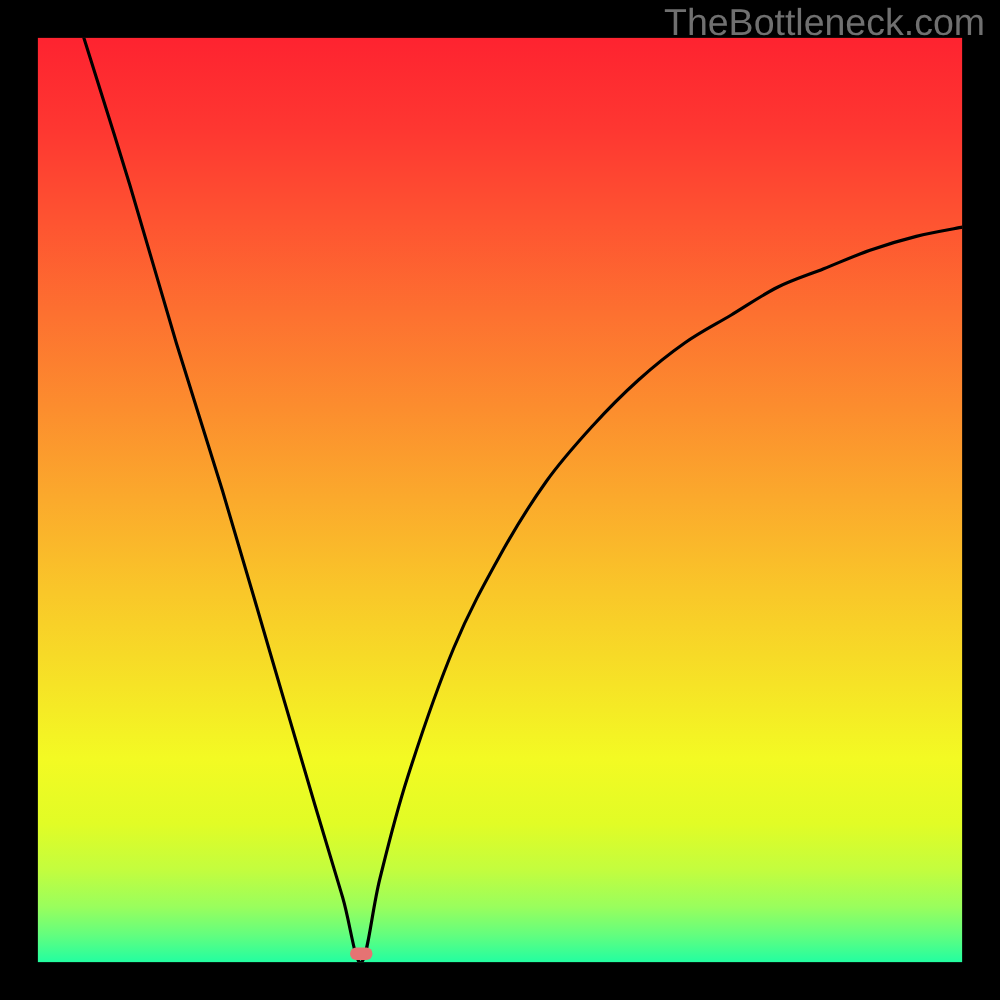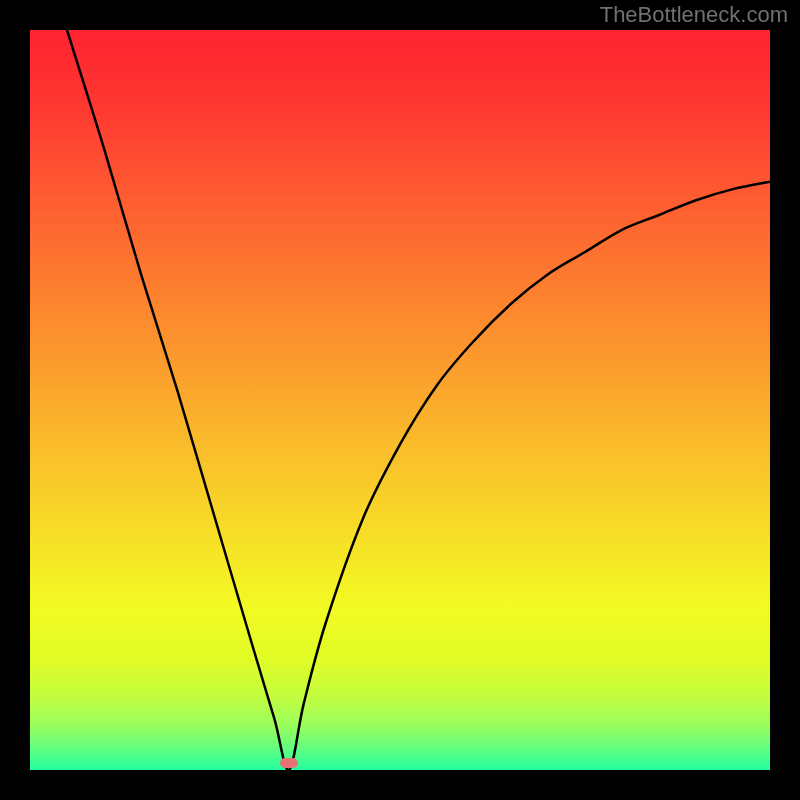--- a/index.html
+++ b/index.html
@@ -17,21 +17,21 @@
     top: 0;
     width: 800px;
     height: 800px;
     background: #000;
   }
   .watermark {
     position: absolute;
     top: 2px;
     right: 12px;
     color: #707070;
-    font-size: 22px;
+    font-size: 30px;
     letter-spacing: 0px;
     font-weight: 400;
     z-index: 5;
   }
   .plot-area {
     position: absolute;
     left: 30px;
     top: 30px;
     width: 740px;
     height: 740px;

